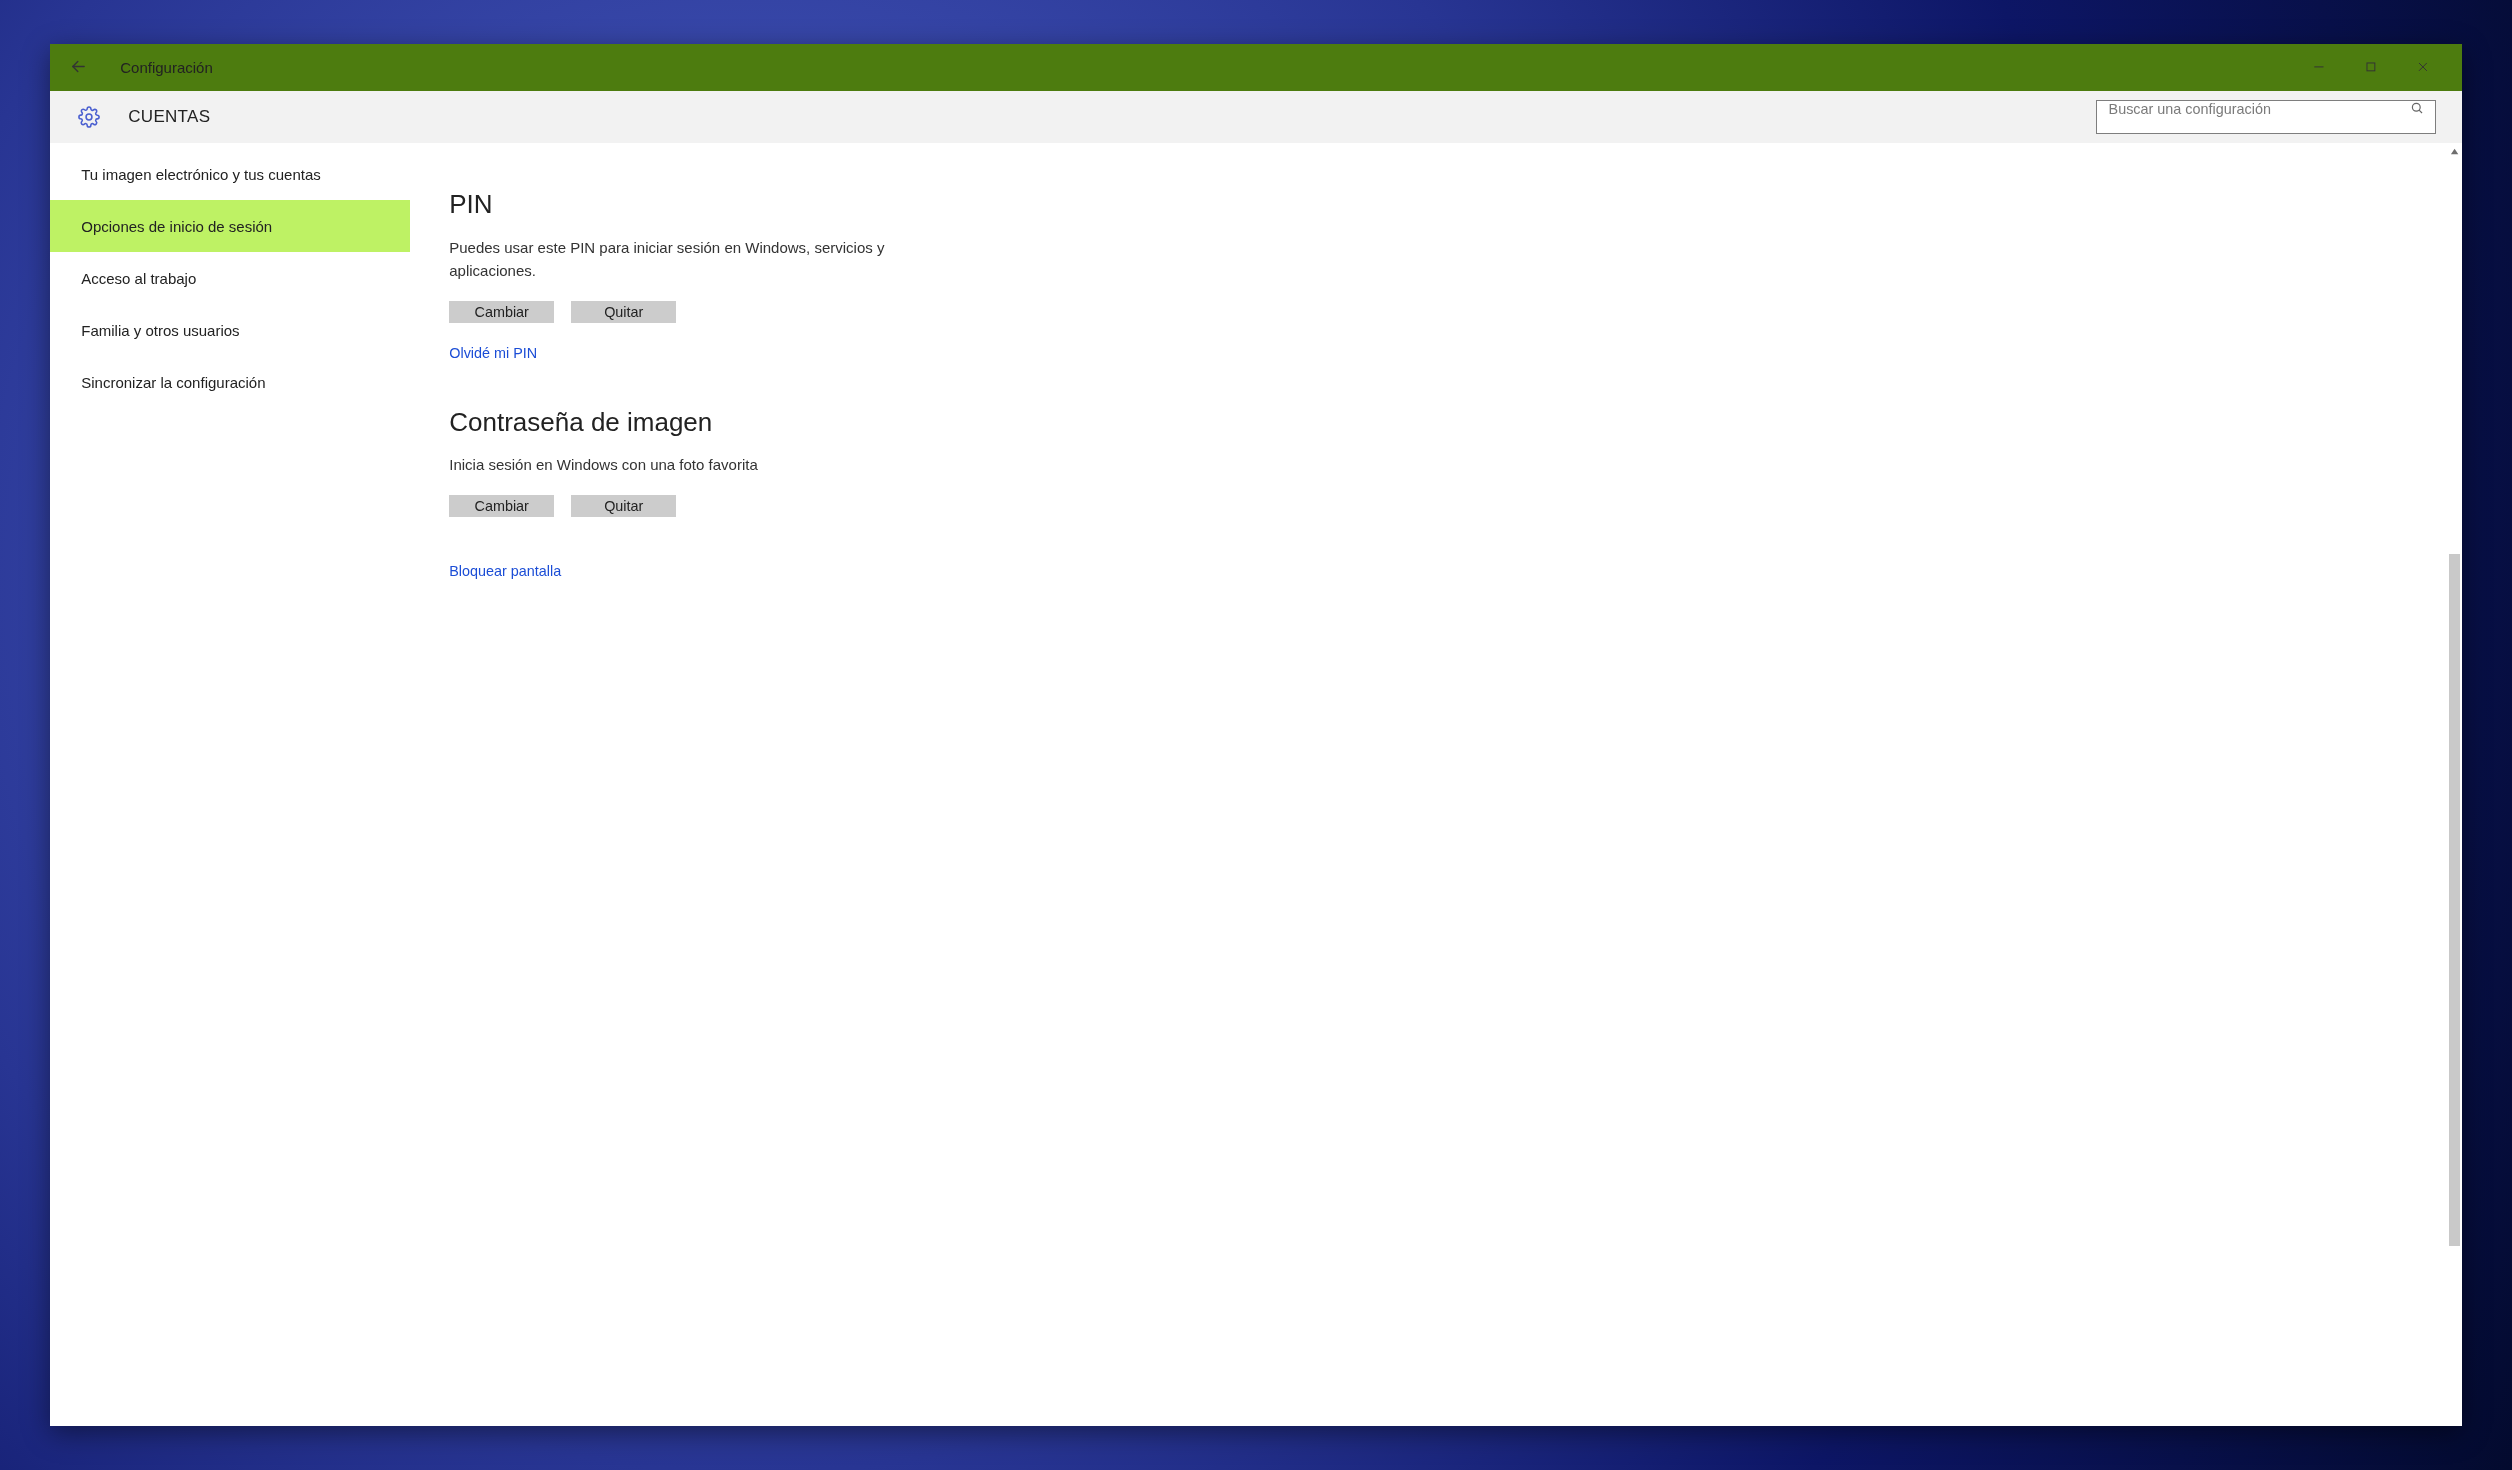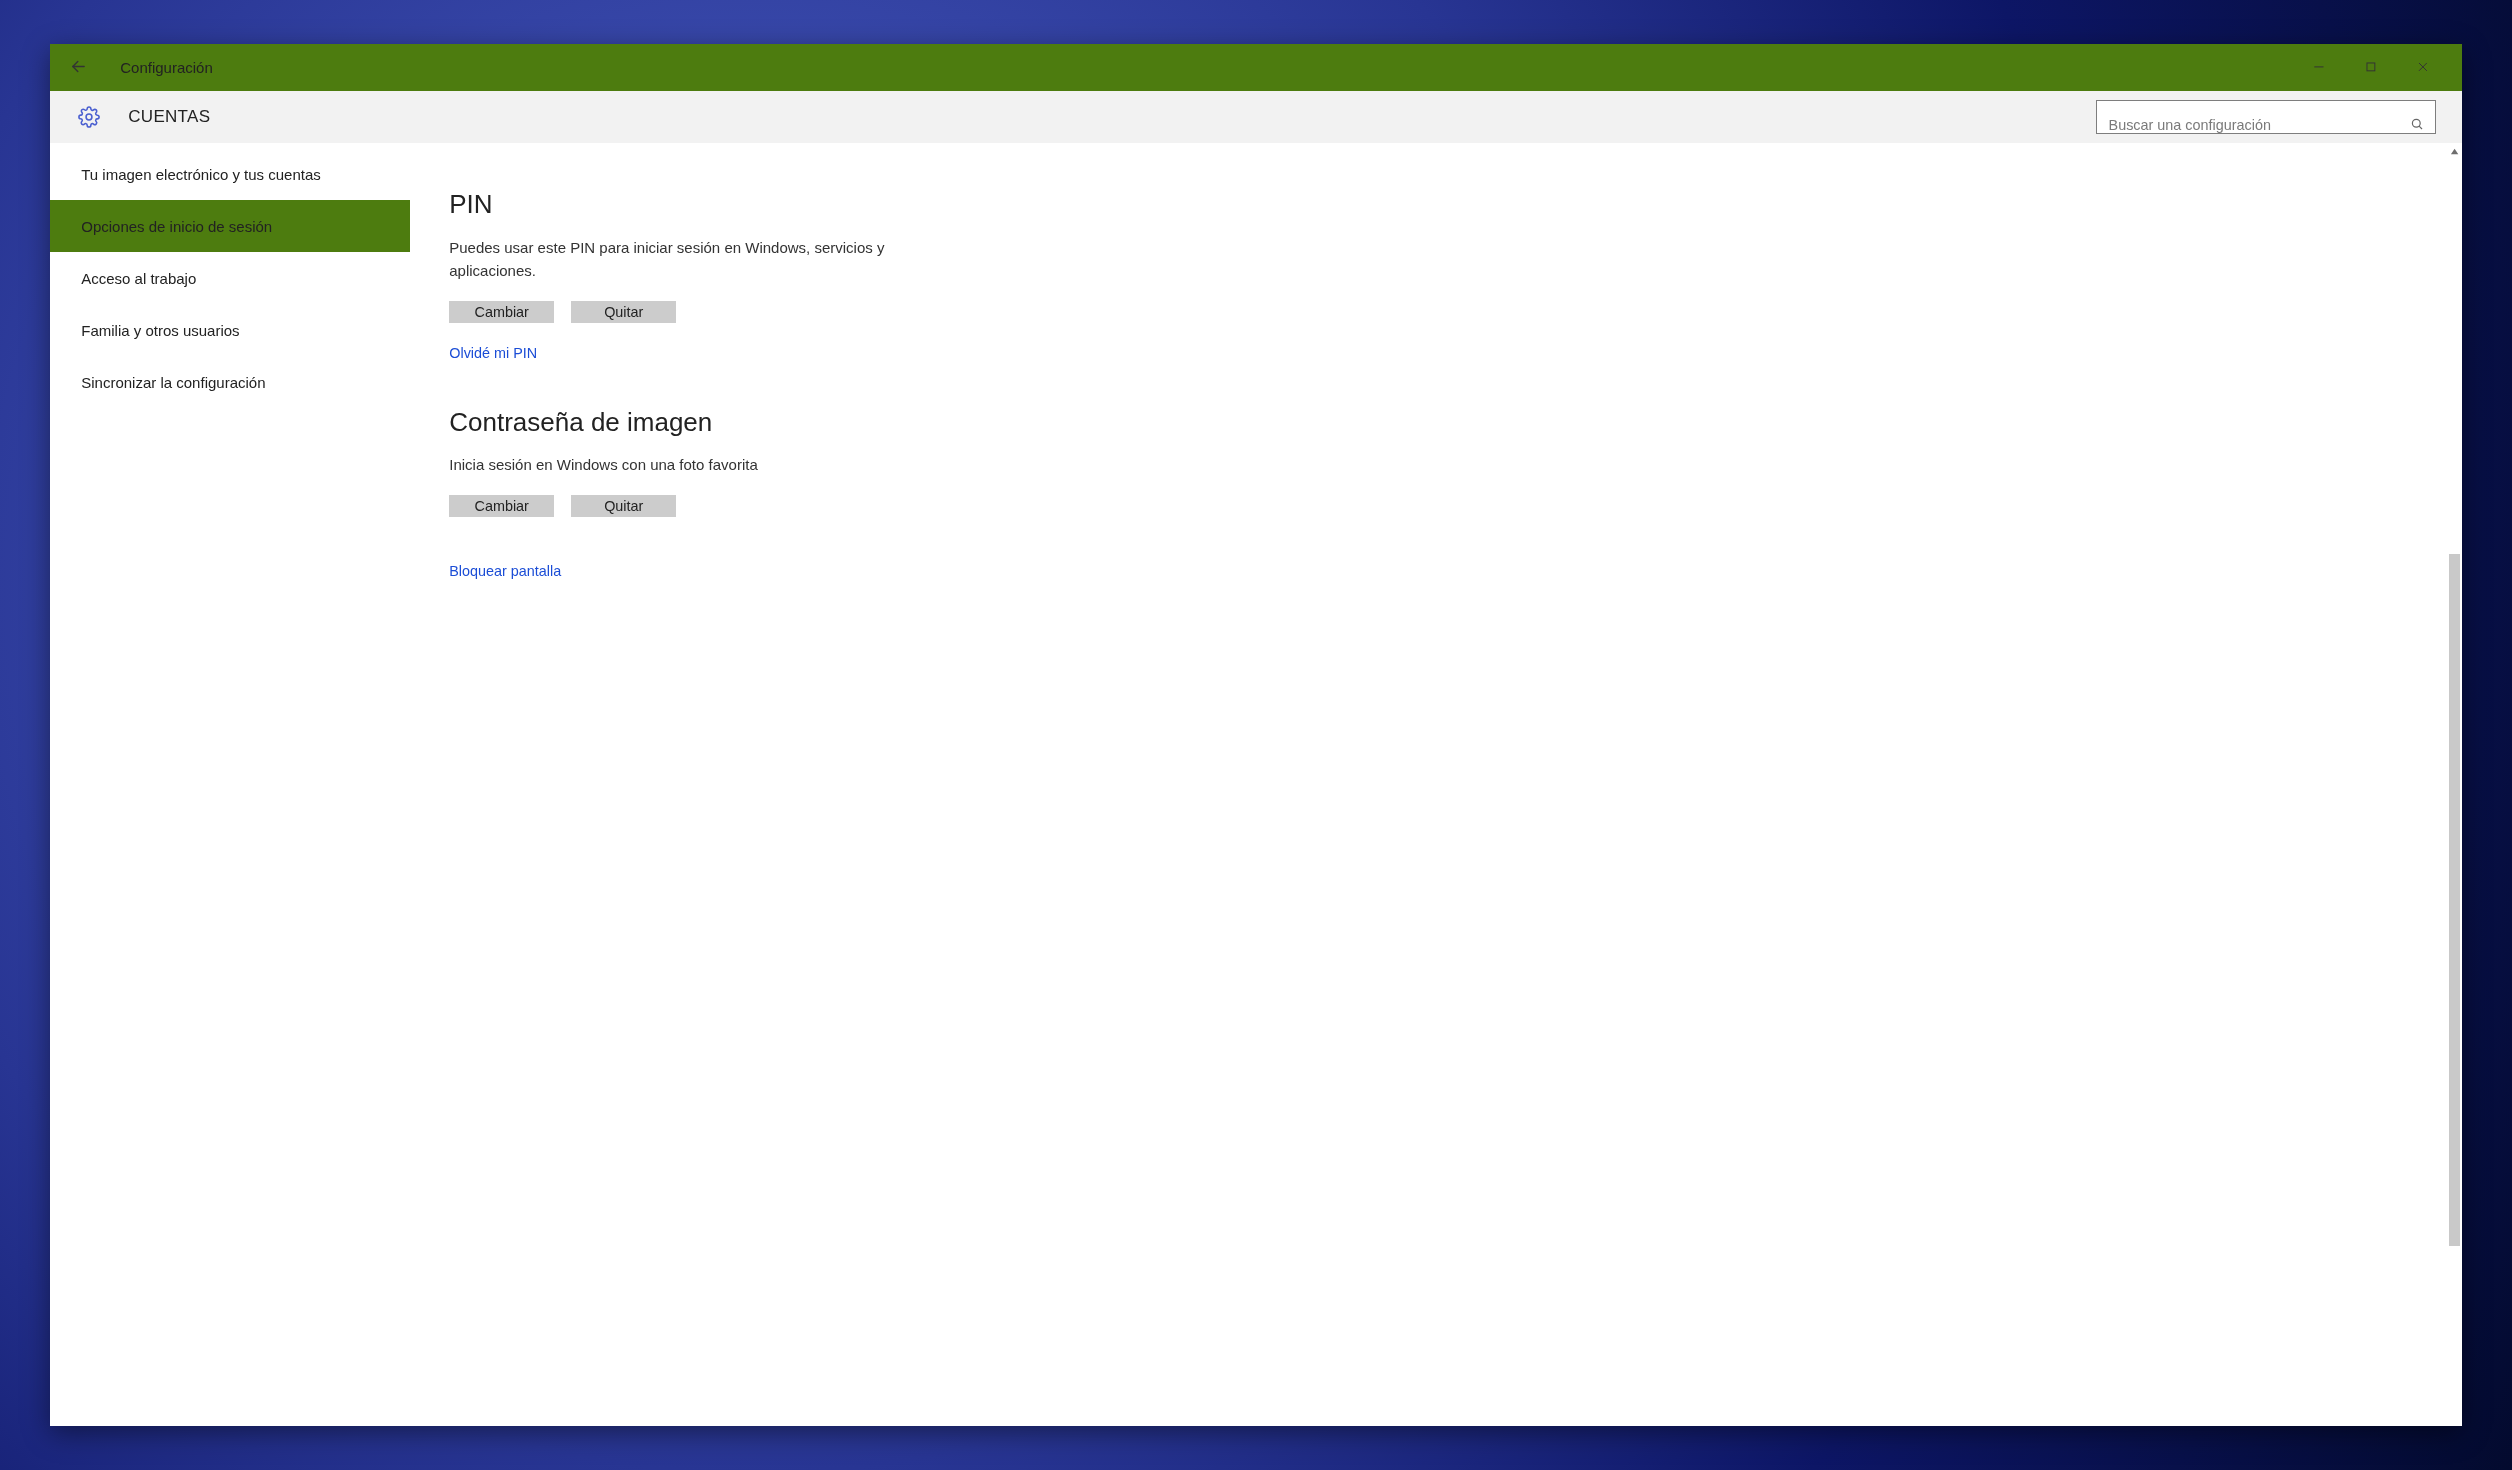--- a/index.html
+++ b/index.html
@@ -76,21 +76,21 @@
     color: #222;
     letter-spacing: 0.3px;
     flex: 1;
   }
   .header-row .search-wrap {
     width: 340px;
     height: 34px;
     border: 1.3px solid #7e7e7e;
     background: #fff;
     display: flex;
-    align-items: flex-end;
+    align-items: flex-start;
     padding: 0 9.2px 0 11.8px;
   }
   .header-row .search-wrap input {
     flex: 1;
     border: none;
     outline: none;
     font-size: 14.4px;
     color: #555;
     background: transparent;
   }
@@ -114,21 +114,21 @@
   .sidebar .item {
     height: 52px;
     display: flex;
     align-items: center;
     padding: 0 0 0 31px;
     font-size: 15px;
     color: #222;
     cursor: pointer;
   }
   .sidebar .item.selected {
-    background: #4d7c0f;
+    background: #bef264;
   }
 
   .content {
     flex: 1;
     padding: 0 39px 26px 39px;
     position: relative;
     overflow: hidden;
   }
   .cut-button-row {
     display: flex;

